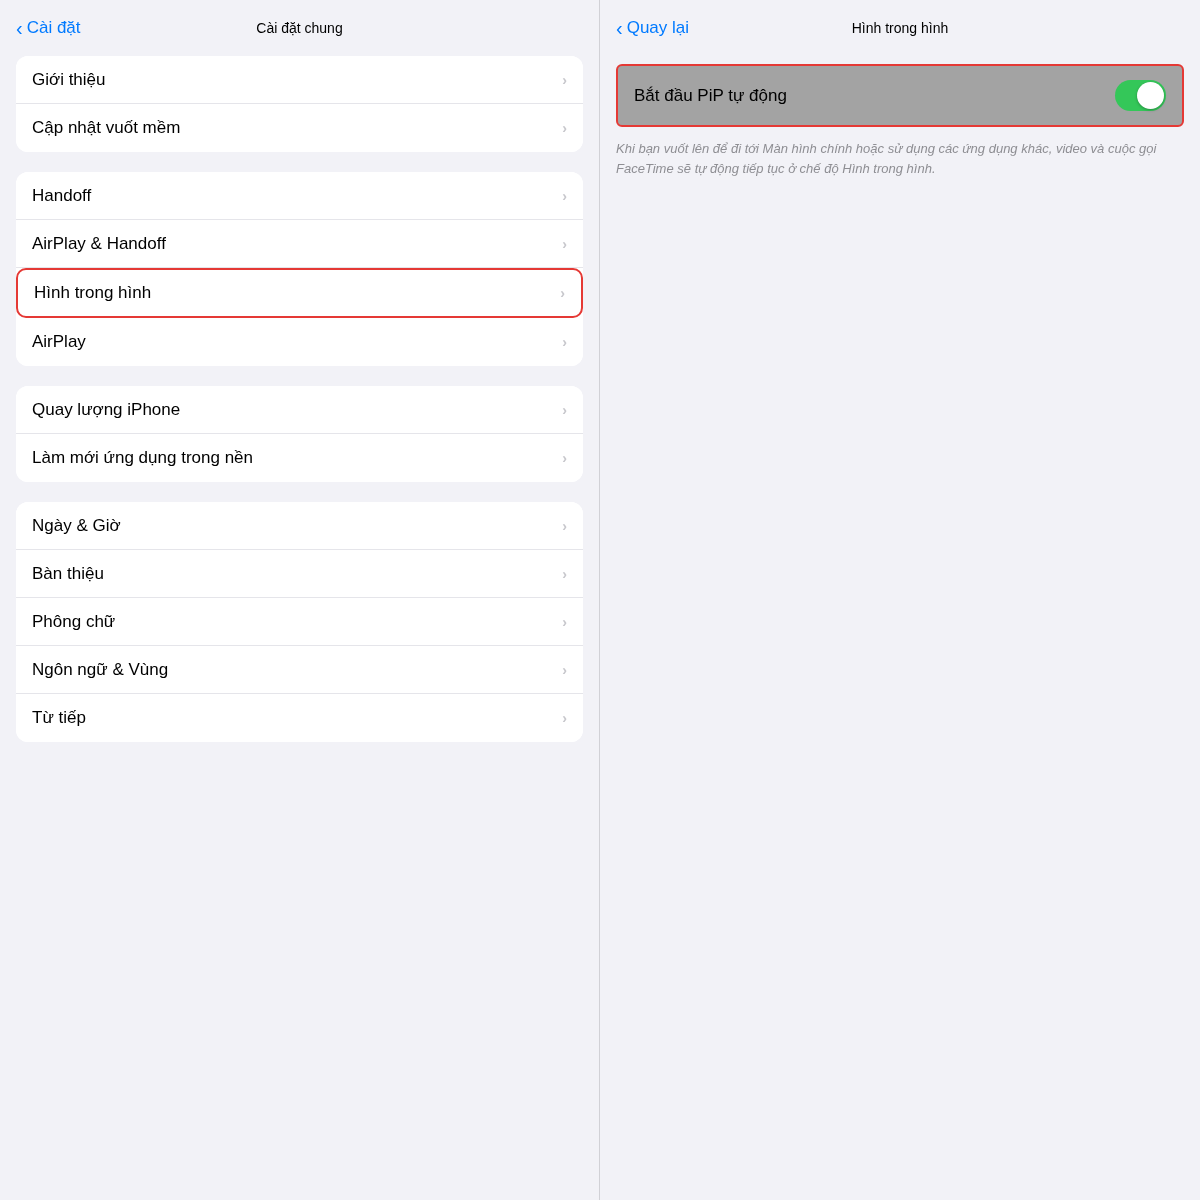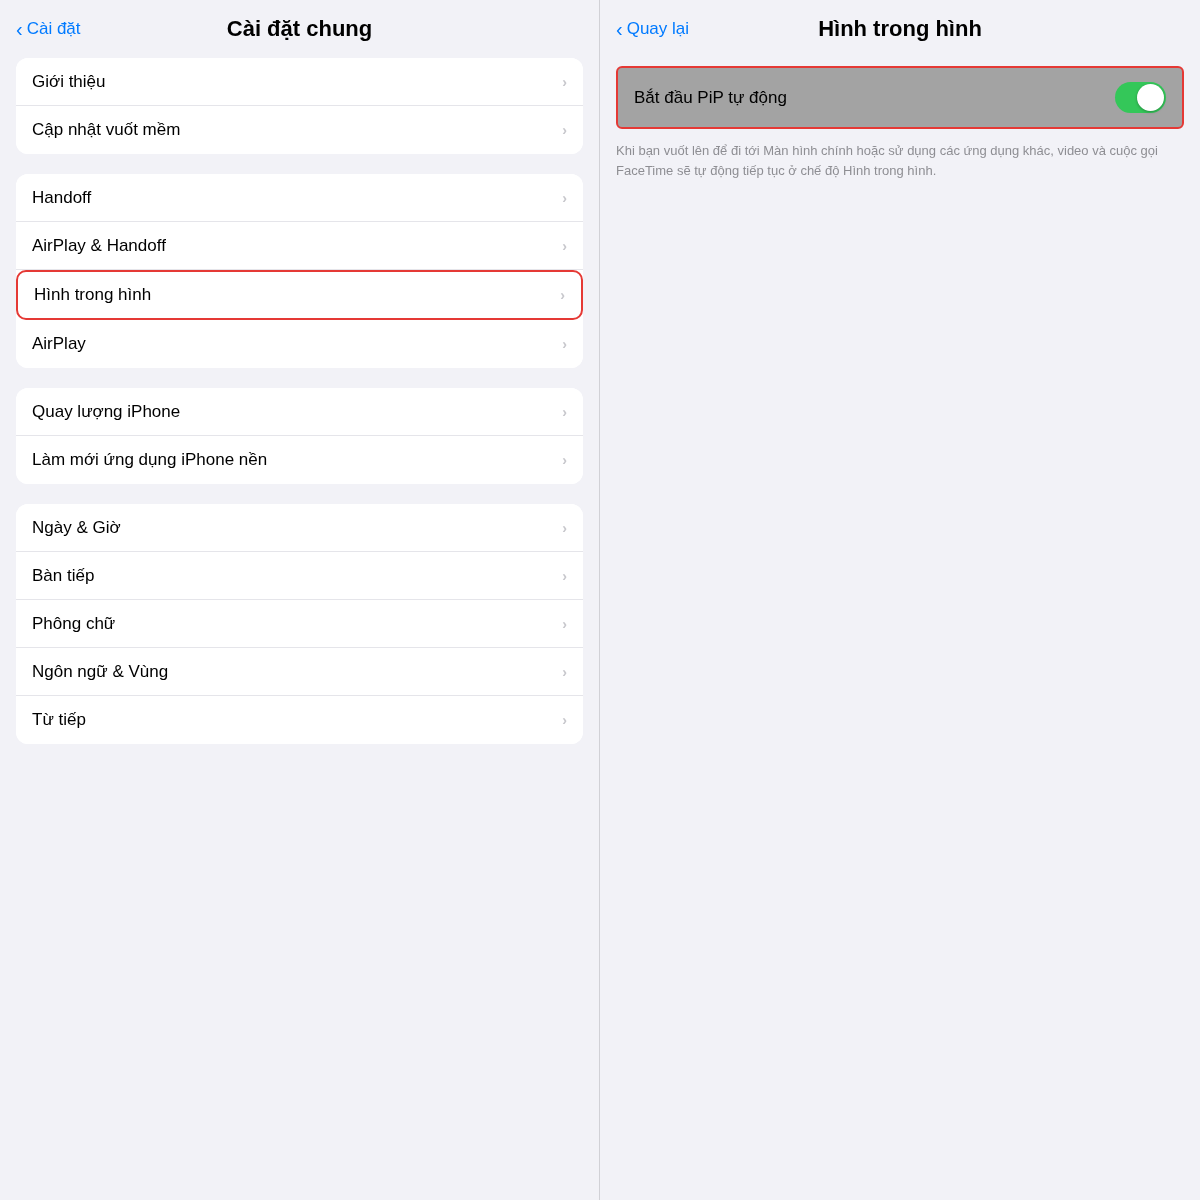--- a/index.html
+++ b/index.html
@@ -52,22 +52,22 @@
       gap: 4px;
     }
 
     .nav-back-chevron {
       font-size: 20px;
       line-height: 1;
       margin-top: -1px;
     }
 
     .nav-title {
-      font-size: 22px;
-      font-weight: 700;
+      font-size: 14px;
+      font-weight: 400;
       color: #000;
       text-align: center;
     }
 
     
     .settings-content {
       flex: 1;
       overflow-y: auto;
       padding: 0 16px;
     }
@@ -143,20 +143,21 @@
     .pip-label {
       font-size: 17px;
       color: #000;
     }
 
     .pip-description {
       margin: 12px 16px 0 16px;
       font-size: 13px;
       color: #8e8e93;
       line-height: 1.5;
+      font-style: italic;
     }
   </style>
 </head>
 <body>
 
 <div class="left-panel">
   <div class="nav-bar">
     <div class="nav-back">
       <span class="nav-back-chevron">‹</span>
       <span>Cài đặt</span>
@@ -200,34 +201,34 @@
       </div>
     </div>
 
     <div class="section">
       <div class="section-group">
         <div class="settings-row">
           <span class="row-label">Quay lượng iPhone</span>
           <span class="chevron">›</span>
         </div>
         <div class="settings-row">
-          <span class="row-label">Làm mới ứng dụng iPhone nền</span>
+          <span class="row-label">Làm mới ứng dụng trong nền</span>
           <span class="chevron">›</span>
         </div>
       </div>
     </div>
 
     <div class="section">
       <div class="section-group">
         <div class="settings-row">
           <span class="row-label">Ngày &amp; Giờ</span>
           <span class="chevron">›</span>
         </div>
         <div class="settings-row">
-          <span class="row-label">Bàn tiếp</span>
+          <span class="row-label">Bàn thiệu</span>
           <span class="chevron">›</span>
         </div>
         <div class="settings-row">
           <span class="row-label">Phông chữ</span>
           <span class="chevron">›</span>
         </div>
         <div class="settings-row">
           <span class="row-label">Ngôn ngữ &amp; Vùng</span>
           <span class="chevron">›</span>
         </div>

